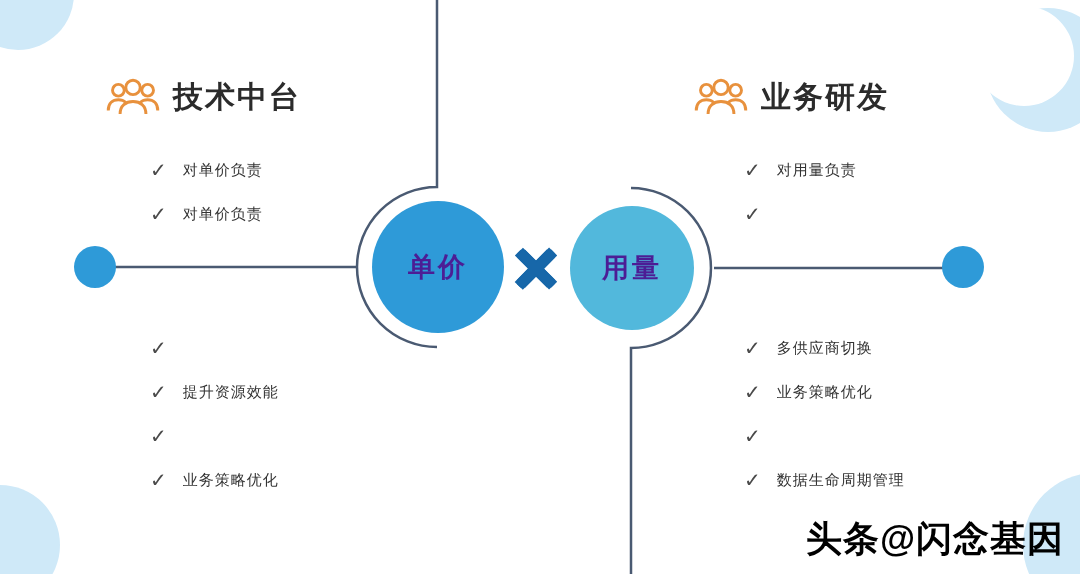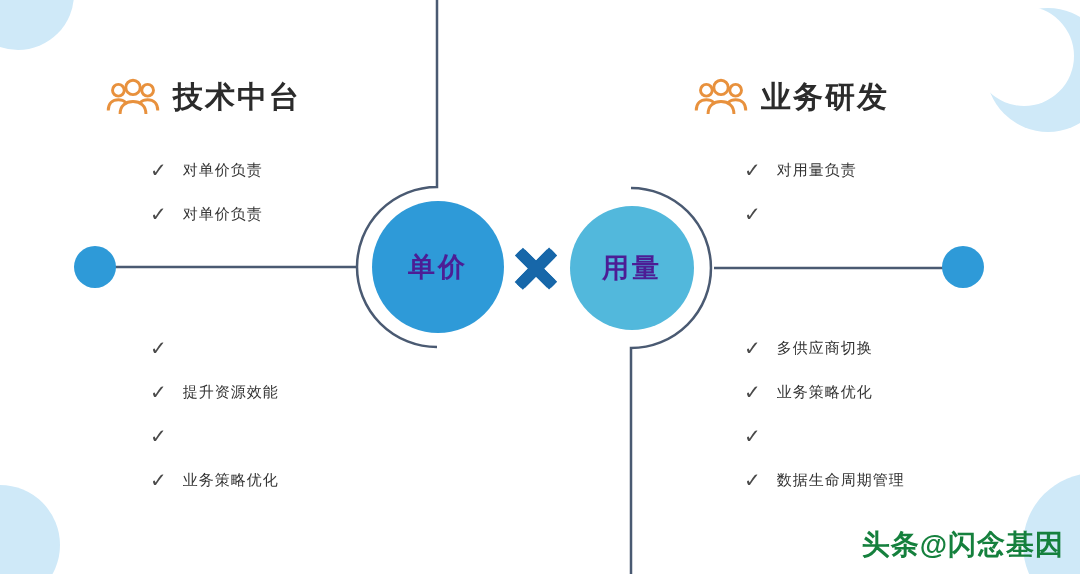--- a/index.html
+++ b/index.html
@@ -27,22 +27,22 @@
   .circle { position:absolute; border-radius:50%; display:flex; align-items:center; justify-content:center;
             color:#4c1d95; font-size:27px; font-weight:bold; letter-spacing:3px; }
   .circle-unit  { left:372px; top:201px; width:132px; height:132px; background:#2e9ad8; }
   .circle-usage { left:570px; top:206px; width:124px; height:124px; background:#52b8dc; }
 
   .op { position:absolute; left:500px; top:222px; width:72px; height:90px;
         display:flex; align-items:center; justify-content:center;
         font-size:76px; font-weight:bold; color:#1767a9;
         text-shadow: 2.2px 0 0 #1767a9, -2.2px 0 0 #1767a9, 0 2.2px 0 #1767a9, 0 -2.2px 0 #1767a9; }
 
-  .watermark { position:absolute; right:16px; bottom:10px; font-size:28px; font-weight:600;
-               color:#15803d; letter-spacing:1px; }
+  .watermark { position:absolute; right:16px; bottom:10px; font-size:36px; font-weight:600;
+               color:#000000; letter-spacing:1px; }
 </style>
 </head>
 <body>
 
 <div class="canvas">
 
   <svg class="bg-svg" viewBox="0 0 1080 574" xmlns="http://www.w3.org/2000/svg">
 
     <circle cx="18" cy="-6" r="56" fill="#cfe9f8"></circle>
     <circle cx="0" cy="545" r="60" fill="#cfe9f8"></circle>

